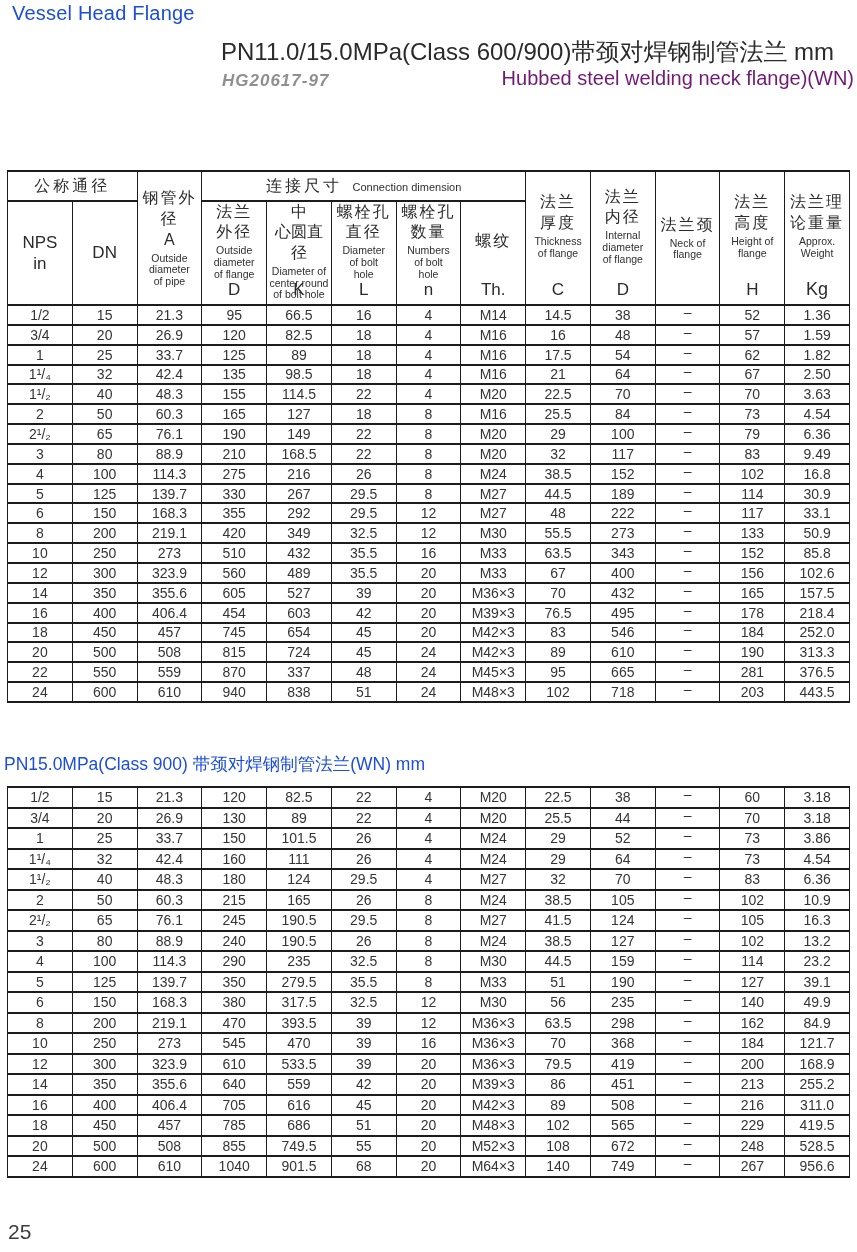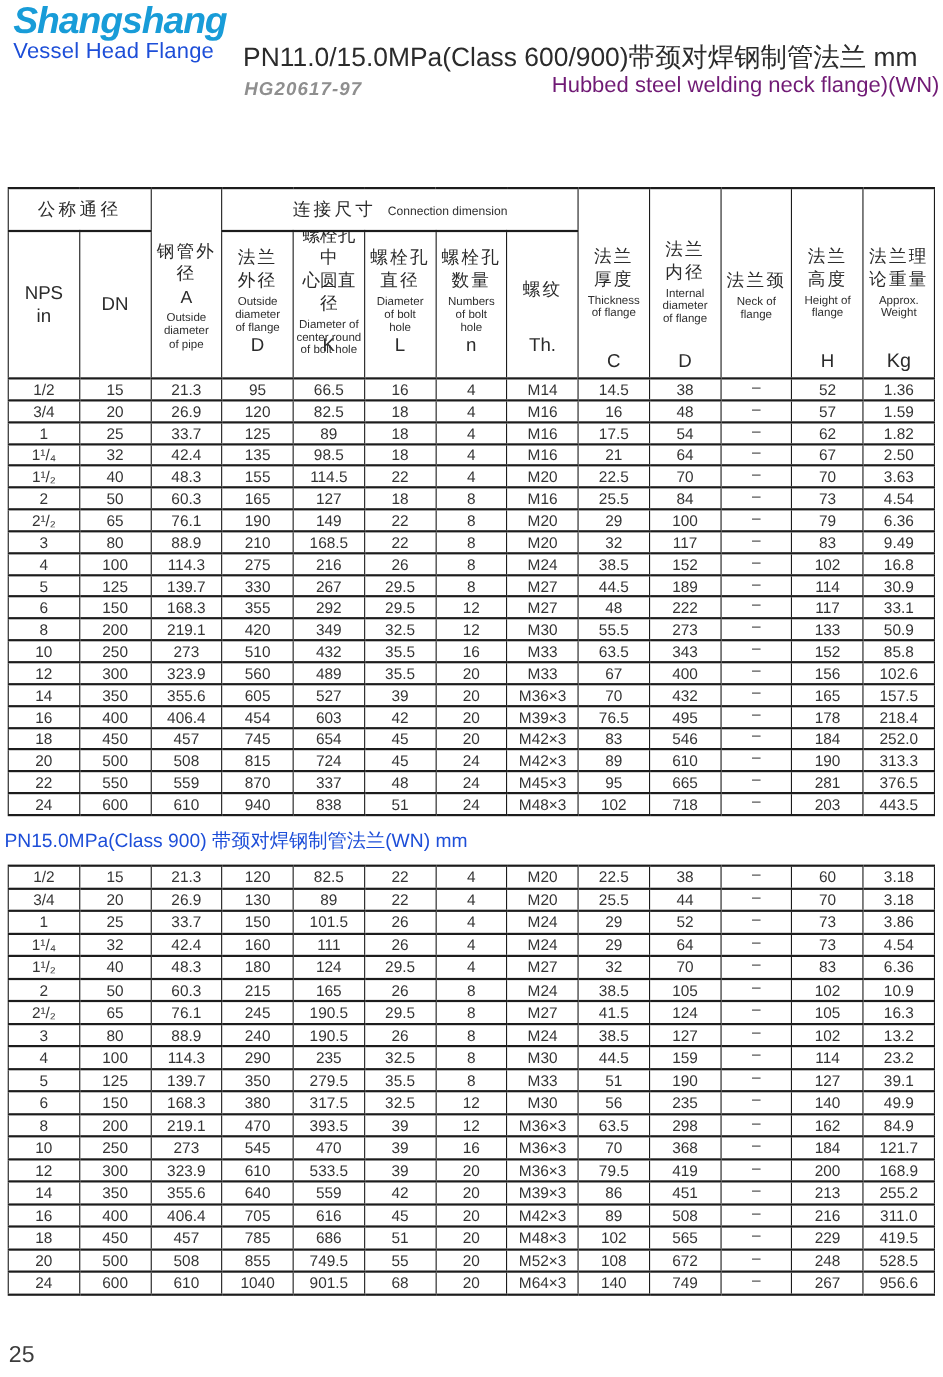--- a/index.html
+++ b/index.html
@@ -30,33 +30,32 @@
   #table2 tbody tr{height:20.5px;}
   .hrow1{height:30px;}
   .hrow2{height:104px;}
   .zh{font-size:16px;color:#2b2b2b;letter-spacing:2px;white-space:pre-line;line-height:1.3;}
   .zh-inline{font-size:16px;color:#2b2b2b;letter-spacing:3px;}
   .en{font-size:10.5px;color:#2f2f2f;white-space:pre-line;line-height:1.12;margin-top:2px;letter-spacing:0;}
   .en-inline{font-size:11px;color:#2f2f2f;margin-left:6px;letter-spacing:0;}
   .letter{font-size:17px;color:#2b2b2b;position:absolute;bottom:4px;left:0;width:100%;text-align:center;letter-spacing:0;}
   .hcell{position:relative;display:flex;flex-direction:column;align-items:center;justify-content:center;box-sizing:border-box;}
   .hcell.with-letter{padding-bottom:24px;}
-  .h-span{height:147px;margin-top:24px;}   
+  .h-span{height:132px;}   
   .h-row2{height:102px;}   
   .nps{font-size:17px;color:#2b2b2b;white-space:pre-line;line-height:1.25;}
   .dash{position:relative;top:-3px;}
   
   .section2-title{position:absolute;left:4px;top:752px;font-size:17.5px;color:#1d4ed8;white-space:nowrap;}
   .page-number{position:absolute;left:8px;top:1220px;font-size:21px;color:#3c3c3c;}
 </style>
 </head>
 <body>
 
 <div class="logo">
-  <div class="logo-line1" style="color: rgb(24, 156, 216);">Shangshang</div>
   <div class="logo-line2" style="color: #1d4ed8;">Vessel Head Flange</div>
 </div>
 <div class="doc-title">PN11.0/15.0MPa(Class 600/900)带颈对焊钢制管法兰 mm</div>
 <div class="standard">HG20617-97</div>
 <div class="doc-subtitle">Hubbed steel welding neck flange)(WN)</div>
 
 <table id="table1">
   <colgroup>
     <col style="width:7.692%">
       <col style="width:7.692%">

